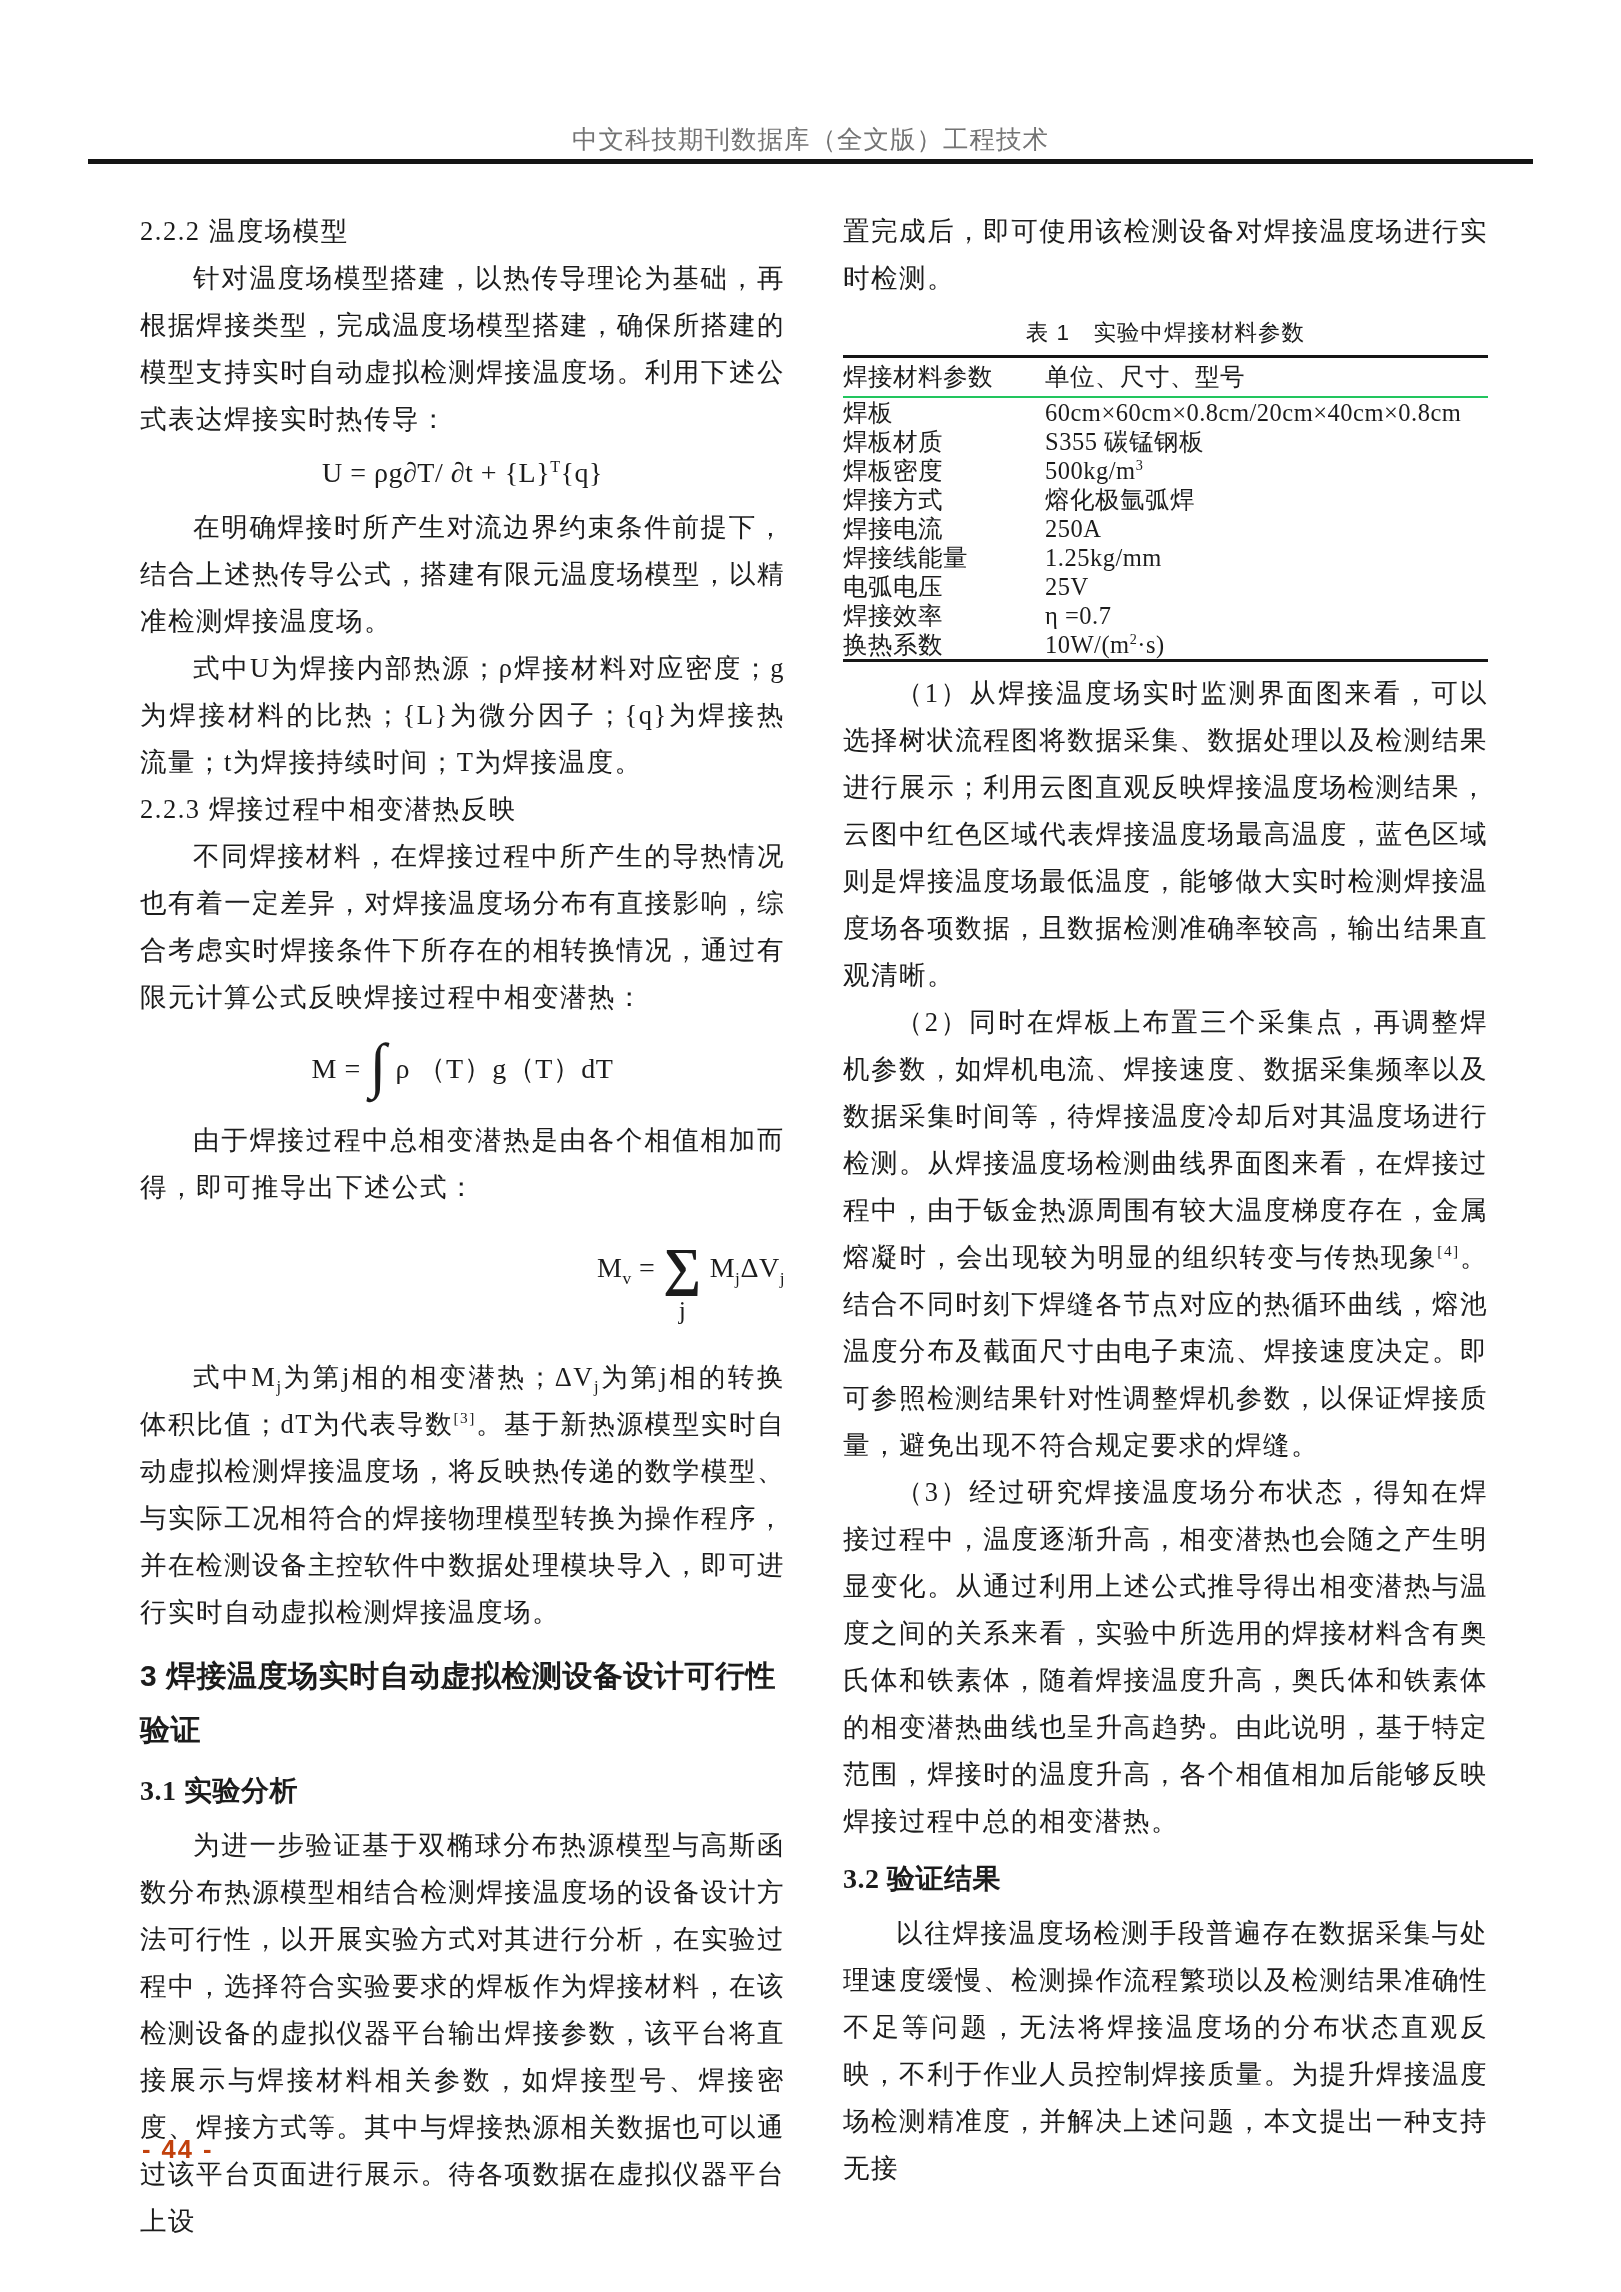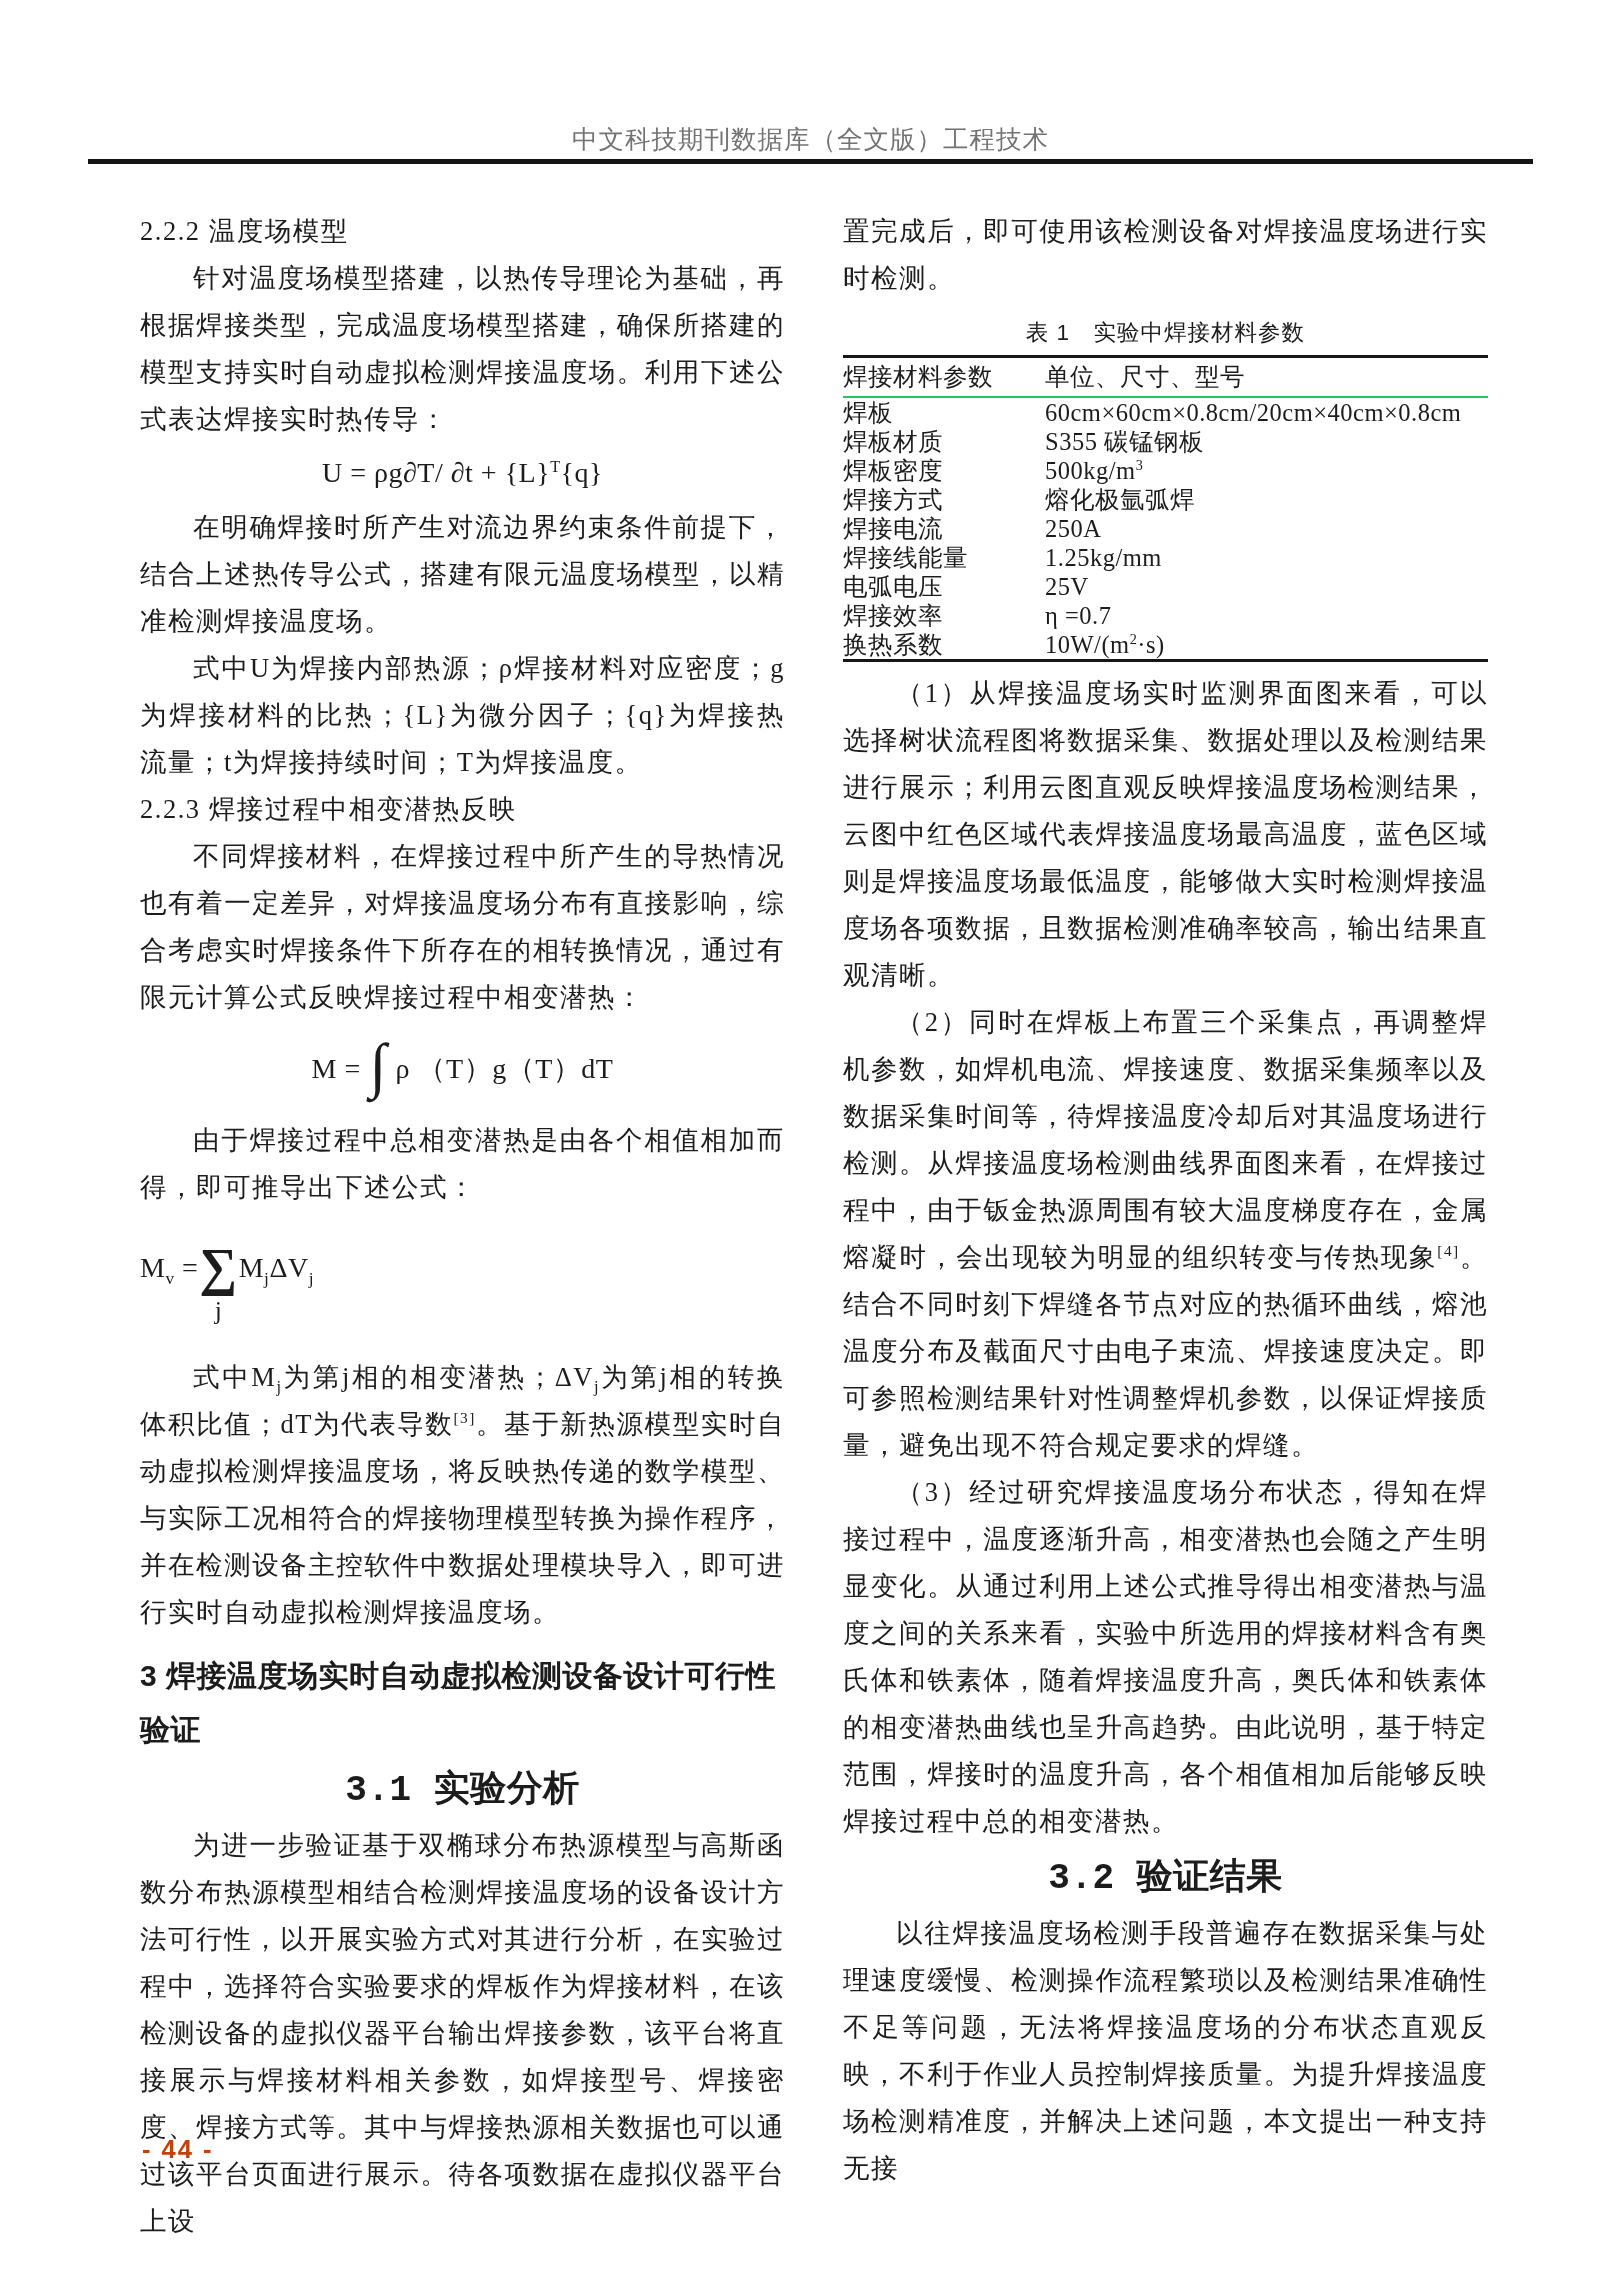--- a/index.html
+++ b/index.html
@@ -30,39 +30,39 @@
   .col-right{left:843px;}
   .p{margin:0;text-indent:2em;}
   .p.no-indent{text-indent:0;}
   .h-serif{margin:0;font-weight:normal;font-size:26.5px;line-height:47px;text-indent:0;}
   .h-major{
     font-family:"Liberation Sans","DejaVu Sans",sans-serif;
     font-weight:bold;font-size:30px;line-height:54px;
     margin:13.7px 0 5.9px;letter-spacing:0.5px;text-indent:0;text-align:left;
   }
   .h-minor{
-    font-family:Liberation Mono, monospace;
-    font-weight:bold;font-size:36px;line-height:47px;
-    margin:9.8px 0 7.8px;letter-spacing:0.5px;text-indent:0;text-align:center;
+    font-family:Liberation Serif, serif;
+    font-weight:bold;font-size:28px;line-height:47px;
+    margin:9.8px 0 7.8px;letter-spacing:0.5px;text-indent:0;text-align:left;
   }
   sup{font-size:0.58em;vertical-align:super;line-height:0;}
   sub{font-size:0.62em;vertical-align:sub;line-height:0;}
   .formula{
     text-align:center;text-indent:0;letter-spacing:0.5px;
     font-size:28px;
   }
   .formula.f1{margin:3.9px 0 5.9px;line-height:51px;}
   .formula.f2{
     display:flex;justify-content:center;align-items:center;
     height:92px;margin:2px 0;gap:8.8px;line-height:1.2;
   }
   .integral{font-size:61px;line-height:1;font-weight:normal;position:relative;top:-2.9px;}
   .formula.f3{
-    display:flex;justify-content:flex-start;align-items:center;
-    height:143px;margin:0;gap:1px;line-height:1.2;
+    display:flex;justify-content:flex-end;align-items:center;
+    height:143px;margin:0;gap:8px;line-height:1.2;
   }
   .sigma-stack{display:inline-flex;flex-direction:column;align-items:center;line-height:1;}
   .sigma{font-size:53px;font-weight:bold;}
   .sigma-sub{font-size:25.5px;margin-top:4.9px;}
   .f3 .side{position:relative;top:-14.7px;}
   .table-caption{
     font-family:"Liberation Sans","DejaVu Sans",sans-serif;
     font-weight:normal;font-size:22.5px;line-height:29px;
     text-align:center;margin:15.7px 0 8.8px;text-indent:0;letter-spacing:1px;
   }

